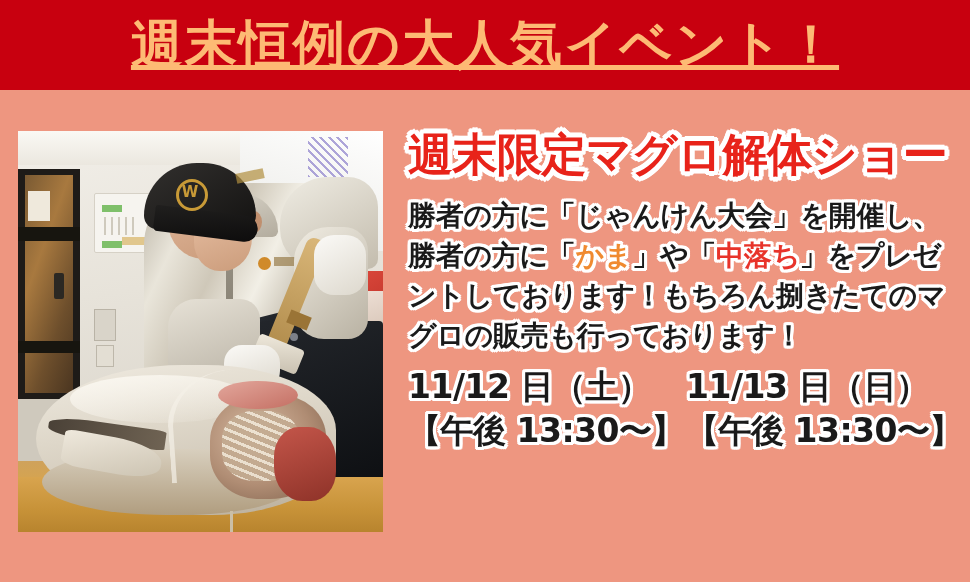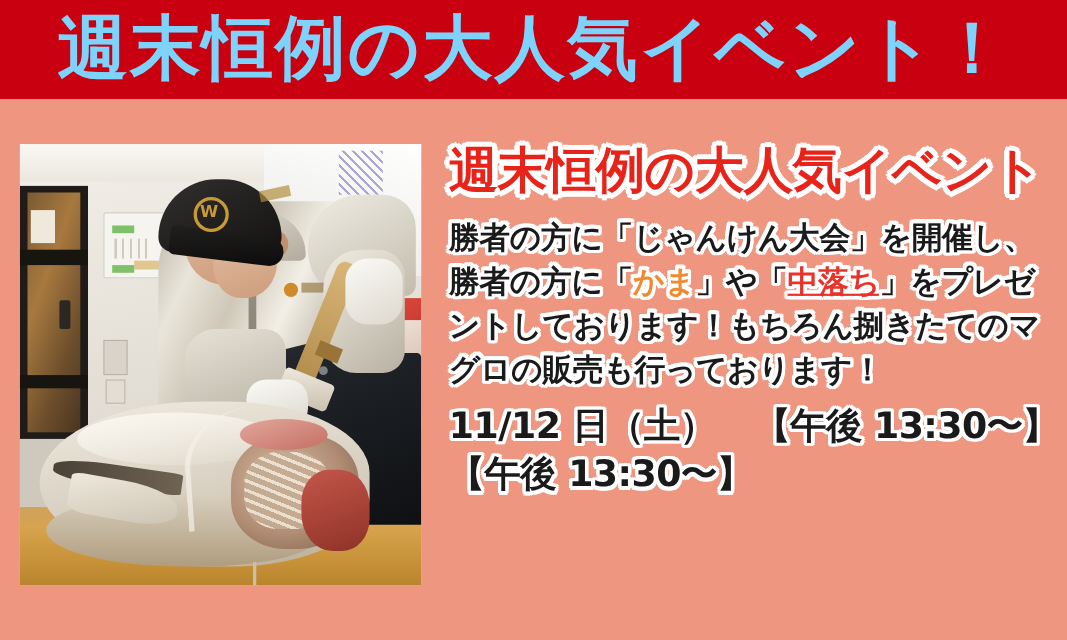--- a/index.html
+++ b/index.html
@@ -11,26 +11,27 @@
   }
   #banner{position:relative;width:970px;height:582px;background:#ee9680;}
 
   
   #header-band{
     position:absolute;left:0;top:0;width:970px;height:90px;
     background:#c8000f;
     display:flex;align-items:center;justify-content:center;
   }
   #header-title{
-    color:#7dd3fc;
-    font-size:64px;font-weight:bold;
+    color:#fdba74;
+    font-size:52px;font-weight:bold;
     letter-spacing:2px;
     line-height:1;
     white-space:nowrap;
     margin-top:-2px;
+    text-decoration:underline;
   }
 
   
   #photo{
     position:absolute;left:18px;top:131px;width:365px;height:401px;
     overflow:hidden;background:#cfc9bd;
   }
   .ph{position:absolute;}
   
   .wall-main{left:0;top:0;width:365px;height:260px;
@@ -198,21 +199,21 @@
       3px 4px 0 #fff,-3px 4px 0 #fff,3px -4px 0 #fff,-3px -4px 0 #fff,
       5px 0 0 #fff,-5px 0 0 #fff,0 5px 0 #fff,0 -5px 0 #fff;
   }
 
   #description{
     font-size:28px;font-weight:bold;line-height:1.42;
     letter-spacing:-0.3px;
     margin:0 0 10px 0;
   }
   #description .hl-orange{color:#f08a30;}
-  #description .hl-red{color:#e8332a;text-decoration:underline;}
+  #description .hl-red{color:#e8332a;}
 
   #dates{
     display:flex;
     margin-top:6px;
   }
   .date-block{
     font-size:33px;font-weight:bold;line-height:1.32;
     letter-spacing:-0.5px;
     white-space:nowrap;
   }
@@ -294,30 +295,31 @@
     <div class="ph cut-ribs"></div>
     <div class="ph flesh-pink"></div>
     <div class="ph flesh-red"></div>
     <div class="ph tuna-edge"></div>
     <div class="ph drip"></div>
   </div>
 
   <div id="text-col">
 
 
-    <div id="event-title">週末恒例の大人気イベント</div>
+    <div id="event-title">週末限定マグロ解体ショー</div>
 
     <div id="description" class="outlined">
       <span>勝者の方に「じゃんけん大会」を開催し、勝者の方に「</span><span class="hl-orange">かま</span><span>」や「</span><span class="hl-red">中落ち</span><span>」をプレゼントしております！もちろん捌きたてのマグロの販売も行っております！</span>
     </div>
 
     <div id="dates">
       <div class="date-block first outlined">
         <span class="date-line">11/12 日（土）</span>
         <span class="date-line">【午後 13:30〜】</span>
       </div>
       <div class="date-block outlined">
+        <span class="date-line">11/13 日（日）</span>
         <span class="date-line">【午後 13:30〜】</span>
       </div>
     </div>
 
   </div>
 </div>
 
 </body></html>

